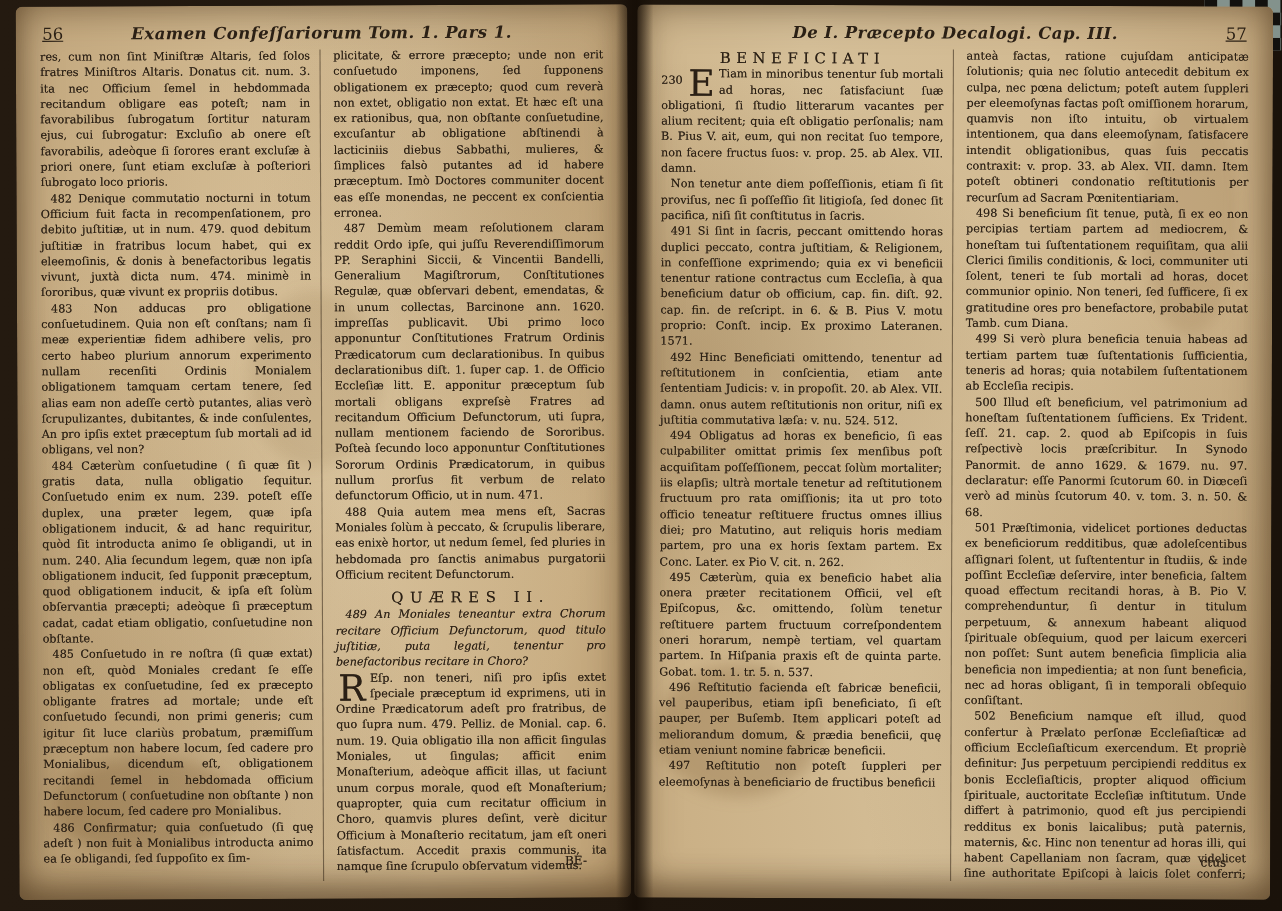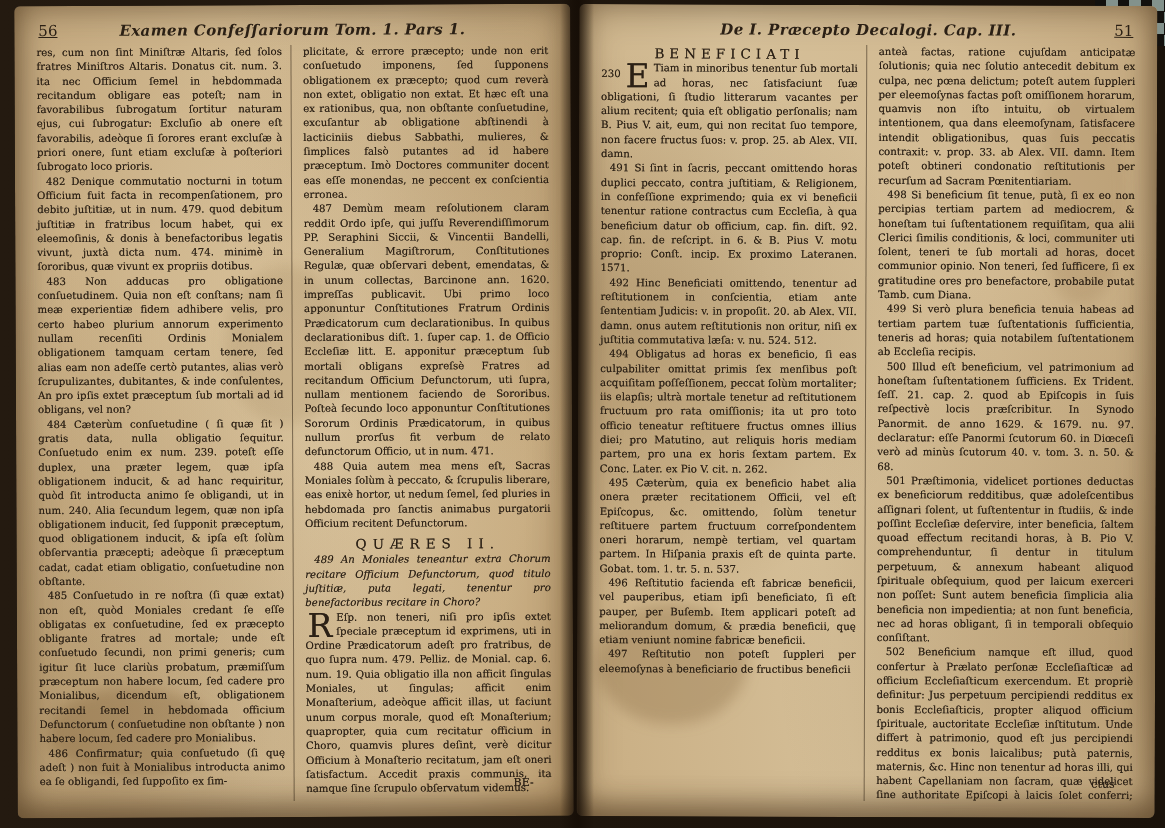--- a/index.html
+++ b/index.html
@@ -85,28 +85,29 @@
       </div>
     </div>
   </div>
 
   <div class="page" id="right-page">
     <div class="stain" style="left:20px;top:600px;width:150px;height:120px;background:rgba(112,80,40,.25);"></div>
     <div class="stain" style="right:30px;top:80px;width:90px;height:220px;background:rgba(120,90,50,.15);"></div>
     <div class="pagehead">
       <span class="pagenum"></span>
       <span class="runtitle">De I. Præcepto Decalogi. Cap. III.</span>
-      <span class="pagenum" style="text-align:right;">51</span>
+      <span class="pagenum" style="text-align:right;">57</span>
     </div>
     <div class="cols">
       <div class="col">
         <p class="para bhead">BENEFICIATI</p>
         <p class="para lead">
           <span class="pnum">230</span><span class="dropcap">E</span><span>Tiam in minoribus tenentur ſub mortali ad horas, nec ſatisfaciunt ſuæ obligationi, ſi ſtudio litterarum vacantes per alium recitent; quia eſt obligatio perſonalis; nam B. Pius V. ait, eum, qui non recitat ſuo tempore, non facere fructus ſuos: v. prop. 25. ab Alex. VII. damn.</span>
         </p>
+        <p class="para">Non tenetur ante diem poſſeſſionis, etiam ſi ſit proviſus, nec ſi poſſeſſio ſit litigioſa, ſed donec ſit pacifica, niſi ſit conſtitutus in ſacris.</p>
         <p class="para">491 Si ſint in ſacris, peccant omittendo horas duplici peccato, contra juſtitiam, &amp; Religionem, in confeſſione exprimendo; quia ex vi beneficii tenentur ratione contractus cum Eccleſia, à qua beneficium datur ob officium, cap. fin. diſt. 92. cap. fin. de reſcript. in 6. &amp; B. Pius V. motu proprio: Conſt. incip. Ex proximo Lateranen. 1571.</p>
         <p class="para">492 Hinc Beneficiati omittendo, tenentur ad reſtitutionem in conſcientia, etiam ante ſententiam Judicis: v. in propoſit. 20. ab Alex. VII. damn. onus autem reſtitutionis non oritur, niſi ex juſtitia commutativa læſa: v. nu. 524. 512.</p>
         <p class="para">494 Obligatus ad horas ex beneficio, ſi eas culpabiliter omittat primis ſex menſibus poſt acquiſitam poſſeſſionem, peccat ſolùm mortaliter; iis elapſis; ultrà mortale tenetur ad reſtitutionem fructuum pro rata omiſſionis; ita ut pro toto officio teneatur reſtituere fructus omnes illius diei; pro Matutino, aut reliquis horis mediam partem, pro una ex horis ſextam partem. Ex Conc. Later. ex Pio V. cit. n. 262.</p>
         <p class="para">495 Cæterùm, quia ex beneficio habet alia onera præter recitationem Officii, vel eſt Epiſcopus, &amp;c. omittendo, ſolùm tenetur reſtituere partem fructuum correſpondentem oneri horarum, nempè tertiam, vel quartam partem. In Hiſpania praxis eſt de quinta parte. Gobat. tom. 1. tr. 5. n. 537.</p>
         <p class="para">496 Reſtitutio facienda eſt fabricæ beneficii, vel pauperibus, etiam ipſi beneficiato, ſi eſt pauper, per Buſemb. Item applicari poteſt ad meliorandum domum, &amp; prædia beneficii, quę etiam veniunt nomine fabricæ beneficii.</p>
         <p class="para">497 Reſtitutio non poteſt ſuppleri per eleemoſynas à beneficiario de fructibus beneficii</p>
       </div>
       <div class="col">
         <p class="para noindent">anteà factas, ratione cujuſdam anticipatæ ſolutionis; quia nec ſolutio antecedit debitum ex culpa, nec pœna delictum; poteſt autem ſuppleri per eleemoſynas factas poſt omiſſionem horarum, quamvis non iſto intuitu, ob virtualem intentionem, qua dans eleemoſynam, ſatisfacere intendit obligationibus, quas ſuis peccatis contraxit: v. prop. 33. ab Alex. VII. damn. Item poteſt obtineri condonatio reſtitutionis per recurſum ad Sacram Pœnitentiariam.</p>
         <p class="para">498 Si beneficium ſit tenue, putà, ſi ex eo non percipias tertiam partem ad mediocrem, &amp; honeſtam tui ſuſtentationem requiſitam, qua alii Clerici ſimilis conditionis, &amp; loci, communiter uti ſolent, teneri te ſub mortali ad horas, docet communior opinio. Non teneri, ſed ſufficere, ſi ex gratitudine ores pro benefactore, probabile putat Tamb. cum Diana.</p>

